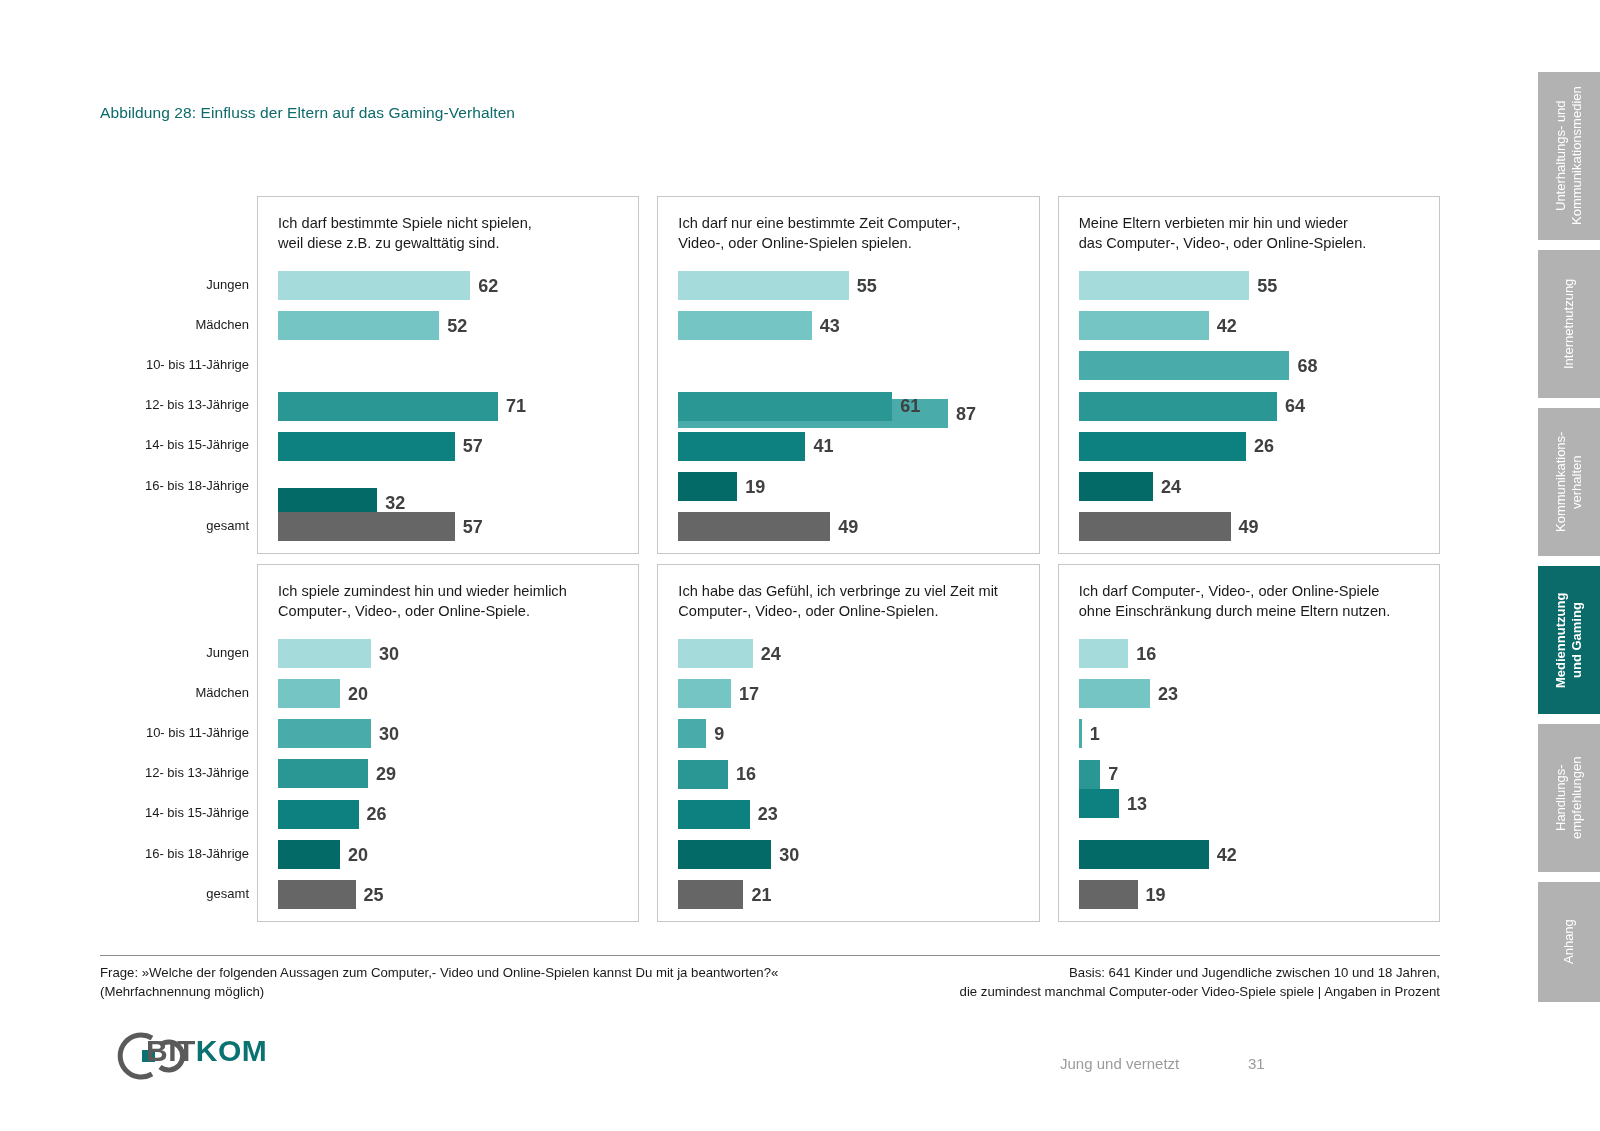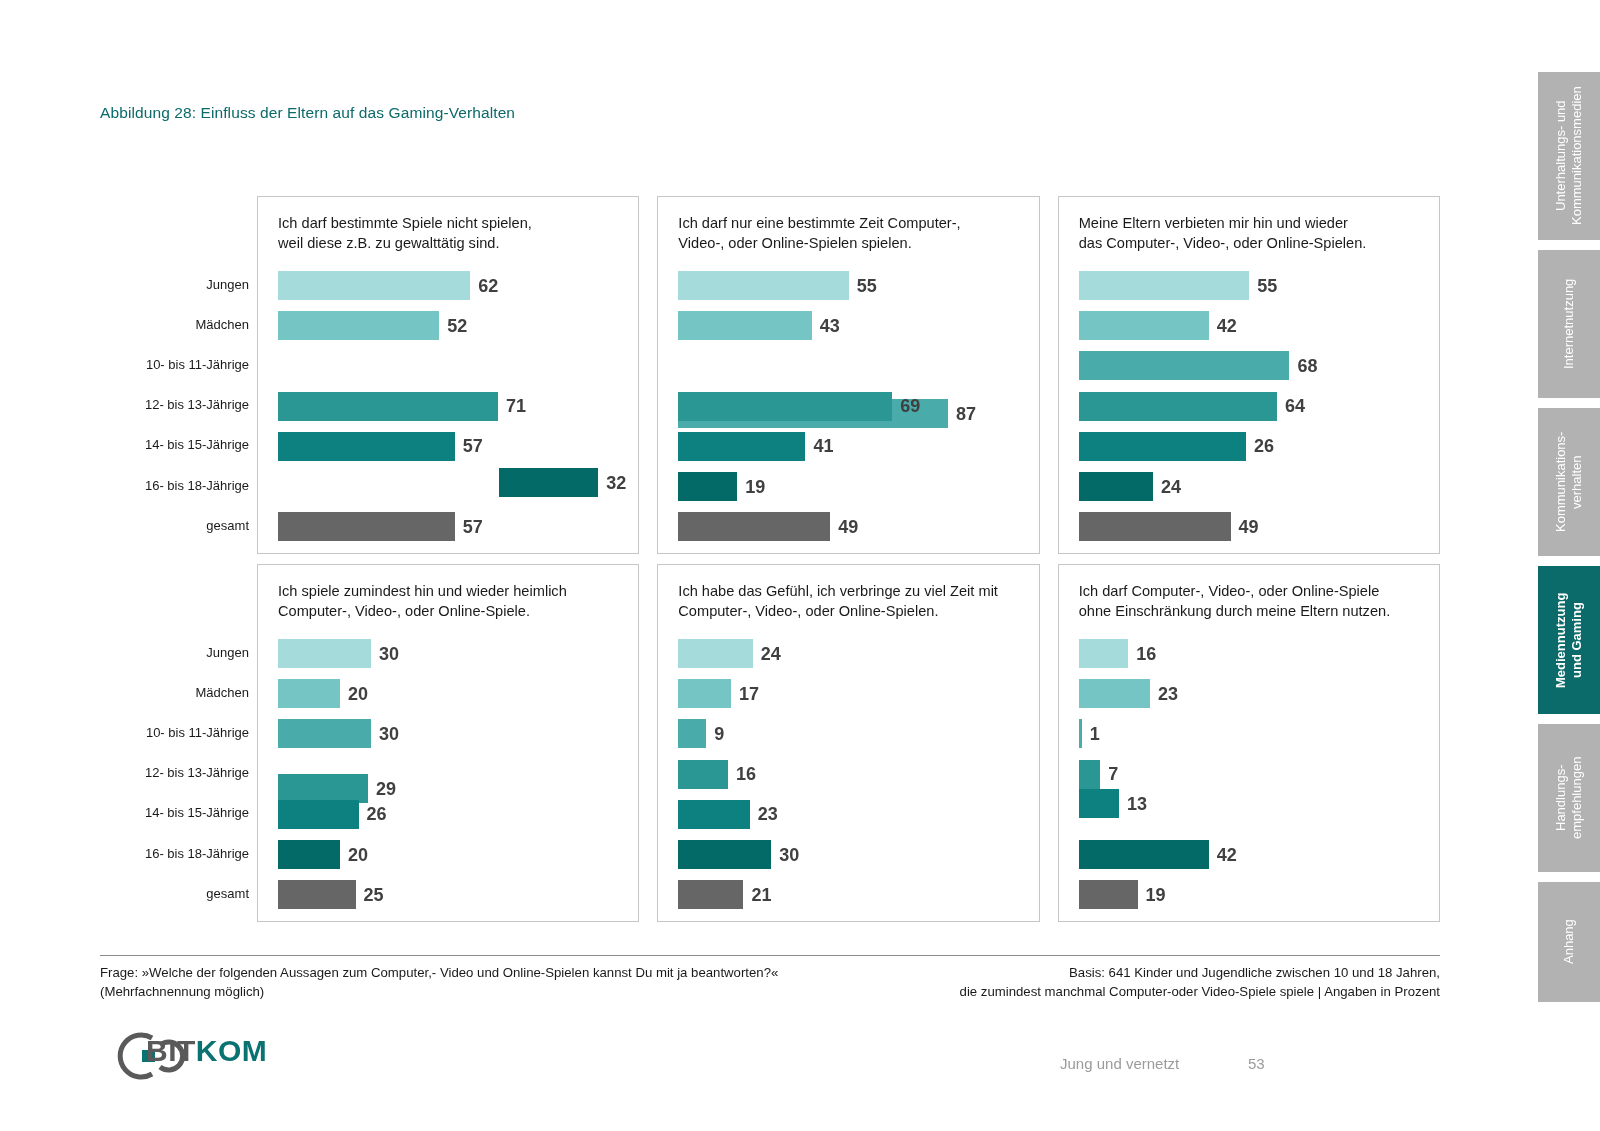--- a/index.html
+++ b/index.html
@@ -215,21 +215,21 @@
               <span class="bar-value">52</span>
             </div>
             <div class="bar-row" style="top: 120.6px;">
               <div class="bar" style="width: 220.1px; background: rgb(42, 151, 149);"></div>
               <span class="bar-value">71</span>
             </div>
             <div class="bar-row" style="top: 160.8px;">
               <div class="bar" style="width: 176.7px; background: rgb(13, 128, 128);"></div>
               <span class="bar-value">57</span>
             </div>
-            <div class="bar-row" style="top: 197px; justify-content: flex-end;">
+            <div class="bar-row" style="top: 217px;">
               <div class="bar" style="width: 99.2px; background: rgb(4, 106, 104);"></div>
               <span class="bar-value">32</span>
             </div>
             <div class="bar-row" style="top: 241.2px;">
               <div class="bar" style="width: 176.7px; background: rgb(102, 102, 102);"></div>
               <span class="bar-value">57</span>
             </div>
           </div>
       </div>
       <div class="panel">
@@ -243,21 +243,21 @@
             <div class="bar-row" style="top: 40.2px;">
               <div class="bar" style="width: 133.3px; background: rgb(116, 197, 196);"></div>
               <span class="bar-value">43</span>
             </div>
             <div class="bar-row" style="top: 80.4px; margin-top: 48px;">
               <div class="bar" style="width: 269.7px; background: rgb(74, 172, 170);"></div>
               <span class="bar-value">87</span>
             </div>
             <div class="bar-row" style="top: 120.6px;">
               <div class="bar" style="width: 213.9px; background: rgb(42, 151, 149);"></div>
-              <span class="bar-value">69</span>
+              <span class="bar-value">61</span>
             </div>
             <div class="bar-row" style="top: 160.8px;">
               <div class="bar" style="width: 127.1px; background: rgb(13, 128, 128);"></div>
               <span class="bar-value">41</span>
             </div>
             <div class="bar-row" style="top: 201px;">
               <div class="bar" style="width: 58.9px; background: rgb(4, 106, 104);"></div>
               <span class="bar-value">19</span>
             </div>
             <div class="bar-row" style="top: 241.2px;">
@@ -323,21 +323,21 @@
               <span class="bar-value">30</span>
             </div>
             <div class="bar-row" style="top: 40.2px;">
               <div class="bar" style="width: 62px; background: rgb(116, 197, 196);"></div>
               <span class="bar-value">20</span>
             </div>
             <div class="bar-row" style="top: 80.4px;">
               <div class="bar" style="width: 93px; background: rgb(74, 172, 170);"></div>
               <span class="bar-value">30</span>
             </div>
-            <div class="bar-row" style="top: 135px; text-align: center;">
+            <div class="bar-row" style="top: 120px; text-align: center;">
               <div class="bar" style="width: 89.9px; background: rgb(42, 151, 149);"></div>
               <span class="bar-value">29</span>
             </div>
             <div class="bar-row" style="top: 160.8px;">
               <div class="bar" style="width: 80.6px; background: rgb(13, 128, 128);"></div>
               <span class="bar-value">26</span>
             </div>
             <div class="bar-row" style="top: 201px;">
               <div class="bar" style="width: 62px; background: rgb(4, 106, 104);"></div>
               <span class="bar-value">20</span>
@@ -444,13 +444,13 @@
   <svg width="80" height="48" viewBox="0 0 80 48">
     <path d="M46 6 A21 21 0 1 0 46 42" fill="none" stroke="#5a5a5a" stroke-width="5"></path>
     <path d="M40 24 A16 16 0 0 0 40 24" fill="none"></path>
     <path d="M54 13 A14 14 0 1 1 54 35" fill="none" stroke="#5a5a5a" stroke-width="5"></path>
     <rect x="36" y="18" width="13" height="12" fill="#0b7272"></rect>
   </svg>
   <div class="logo-text"><span class="logo-bit">BIT</span><span class="logo-kom">KOM</span></div>
 </div>
 
 <div class="page-footer-text">Jung und vernetzt</div>
-<div class="page-number">53</div>
+<div class="page-number">31</div>
 
 </body></html>

